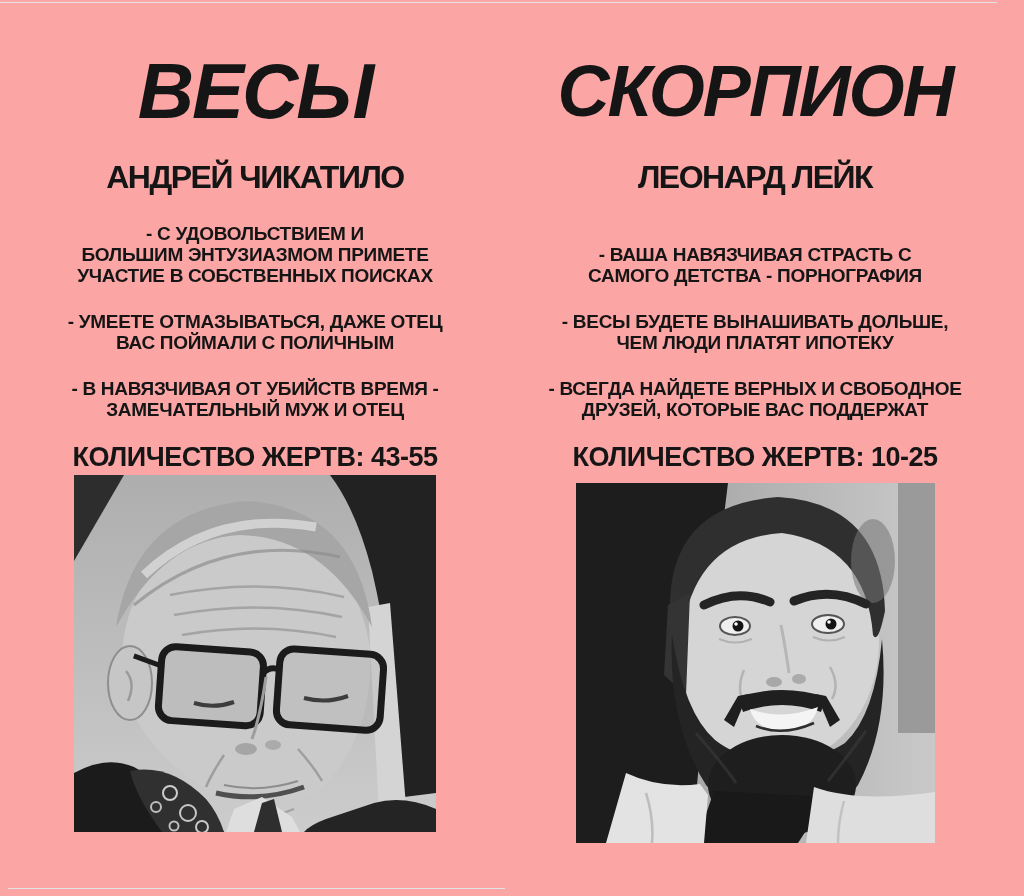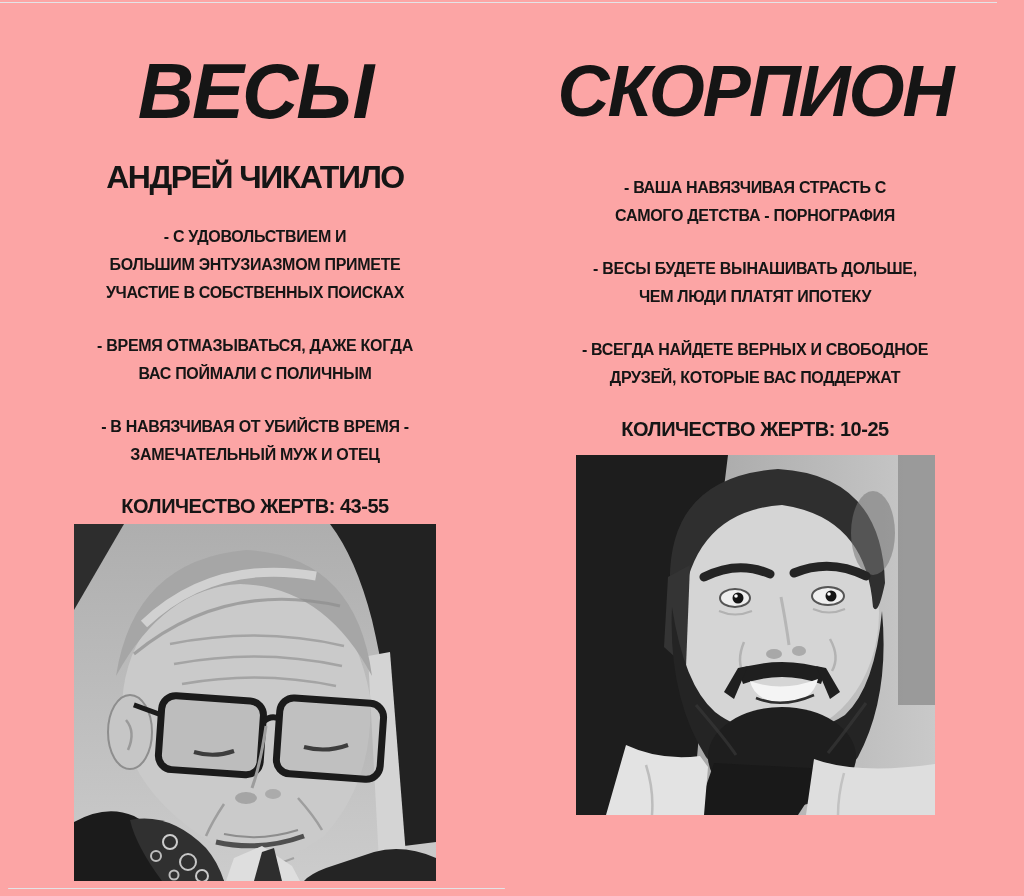--- a/index.html
+++ b/index.html
@@ -38,47 +38,47 @@
   .killer {
     margin: 30px 0 0 0;
     font-size: 32px; line-height: 40px;
     font-weight: bold; letter-spacing: -1.5px;
     white-space: nowrap;
   }
   .traits { margin-top: 26px; }
   .col-right .traits { margin-top: 47px; }
   .trait {
     margin: 0 0 25px 0;
-    font-size: 16px; line-height: 28px;
+    font-size: 19px; line-height: 21px;
     font-weight: bold; letter-spacing: -0.3px;
     white-space: pre-line;
   }
   .victims {
     margin-top: 15px;
-    font-size: 20px; line-height: 24px;
+    font-size: 27px; line-height: 24px;
     font-weight: bold; letter-spacing: -0.5px;
     white-space: nowrap;
   }
   .photo { display: block; margin: 6px auto 0 auto; }
   .col-right .photo { margin-top: 14px; }
 </style>
 </head>
 <body>
 
 <div class="panel">
   <div class="top-line"></div>
 
   <section class="col col-left">
     <h1 class="sign">ВЕСЫ</h1>
     <h2 class="killer">АНДРЕЙ ЧИКАТИЛО</h2>
     <div class="traits">
       <p class="trait">- С УДОВОЛЬСТВИЕМ И
 БОЛЬШИМ ЭНТУЗИАЗМОМ ПРИМЕТЕ
 УЧАСТИЕ В СОБСТВЕННЫХ ПОИСКАХ</p>
-      <p class="trait">- ВРЕМЯ ОТМАЗЫВАТЬСЯ, ДАЖЕ КОГДА
+      <p class="trait">- УМЕЕТЕ ОТМАЗЫВАТЬСЯ, ДАЖЕ ОТЕЦ
 ВАС ПОЙМАЛИ С ПОЛИЧНЫМ</p>
       <p class="trait">- В НАВЯЗЧИВАЯ ОТ УБИЙСТВ ВРЕМЯ -
 ЗАМЕЧАТЕЛЬНЫЙ МУЖ И ОТЕЦ</p>
     </div>
     <div class="victims">КОЛИЧЕСТВО ЖЕРТВ: 43-55</div>
 
     <svg class="photo" width="362" height="357" viewBox="0 0 362 357" aria-hidden="true">
       <defs>
         <linearGradient id="gL" x1="0" y1="0" x2="0" y2="1">
           <stop offset="0" stop-color="#aeaeae"></stop>
@@ -124,20 +124,21 @@
       <circle cx="128" cy="352" r="6" fill="none" stroke="#c9c9c9" stroke-width="2"></circle>
       <circle cx="100" cy="351" r="4.5" fill="none" stroke="#bdbdbd" stroke-width="2"></circle>
       <polygon points="152,357 160,334 188,322 218,342 226,357" fill="#dedede"></polygon>
       <polygon points="188,328 200,324 208,357 180,357" fill="#2e2e2e"></polygon>
       <path d="M362,357 L362,334 Q330,320 300,328 L252,344 Q236,350 230,357 Z" fill="#242424"></path>
     </svg>
   </section>
 
   <section class="col col-right">
     <h1 class="sign">СКОРПИОН</h1>
+    <h2 class="killer">ЛЕОНАРД ЛЕЙК</h2>
     <div class="traits">
       <p class="trait">- ВАША НАВЯЗЧИВАЯ СТРАСТЬ С
 САМОГО ДЕТСТВА - ПОРНОГРАФИЯ</p>
       <p class="trait">- ВЕСЫ БУДЕТЕ ВЫНАШИВАТЬ ДОЛЬШЕ,
 ЧЕМ ЛЮДИ ПЛАТЯТ ИПОТЕКУ</p>
       <p class="trait">- ВСЕГДА НАЙДЕТЕ ВЕРНЫХ И СВОБОДНОЕ
 ДРУЗЕЙ, КОТОРЫЕ ВАС ПОДДЕРЖАТ</p>
     </div>
     <div class="victims">КОЛИЧЕСТВО ЖЕРТВ: 10-25</div>
 

